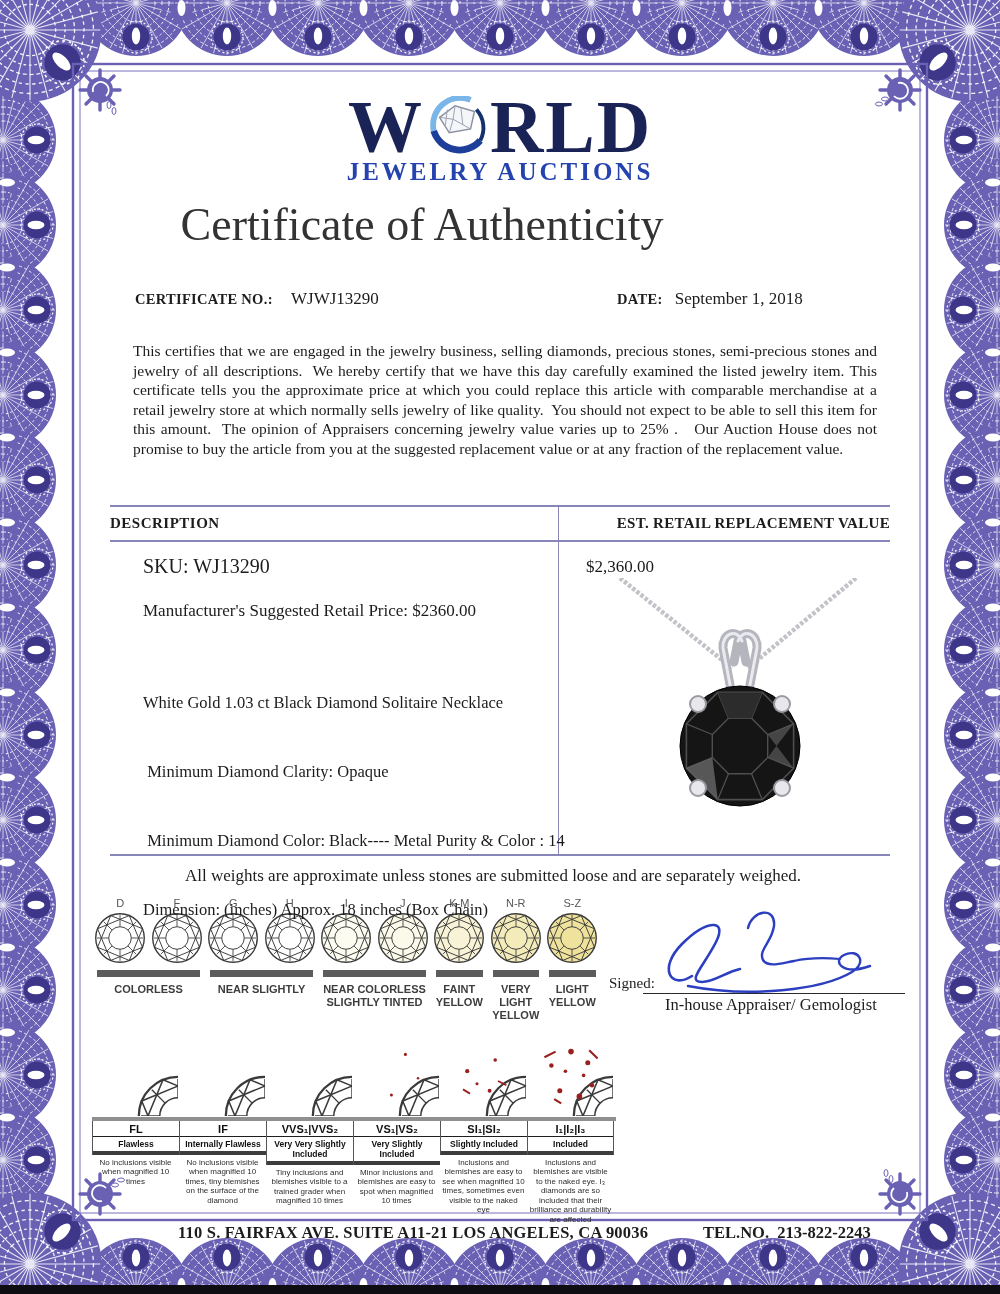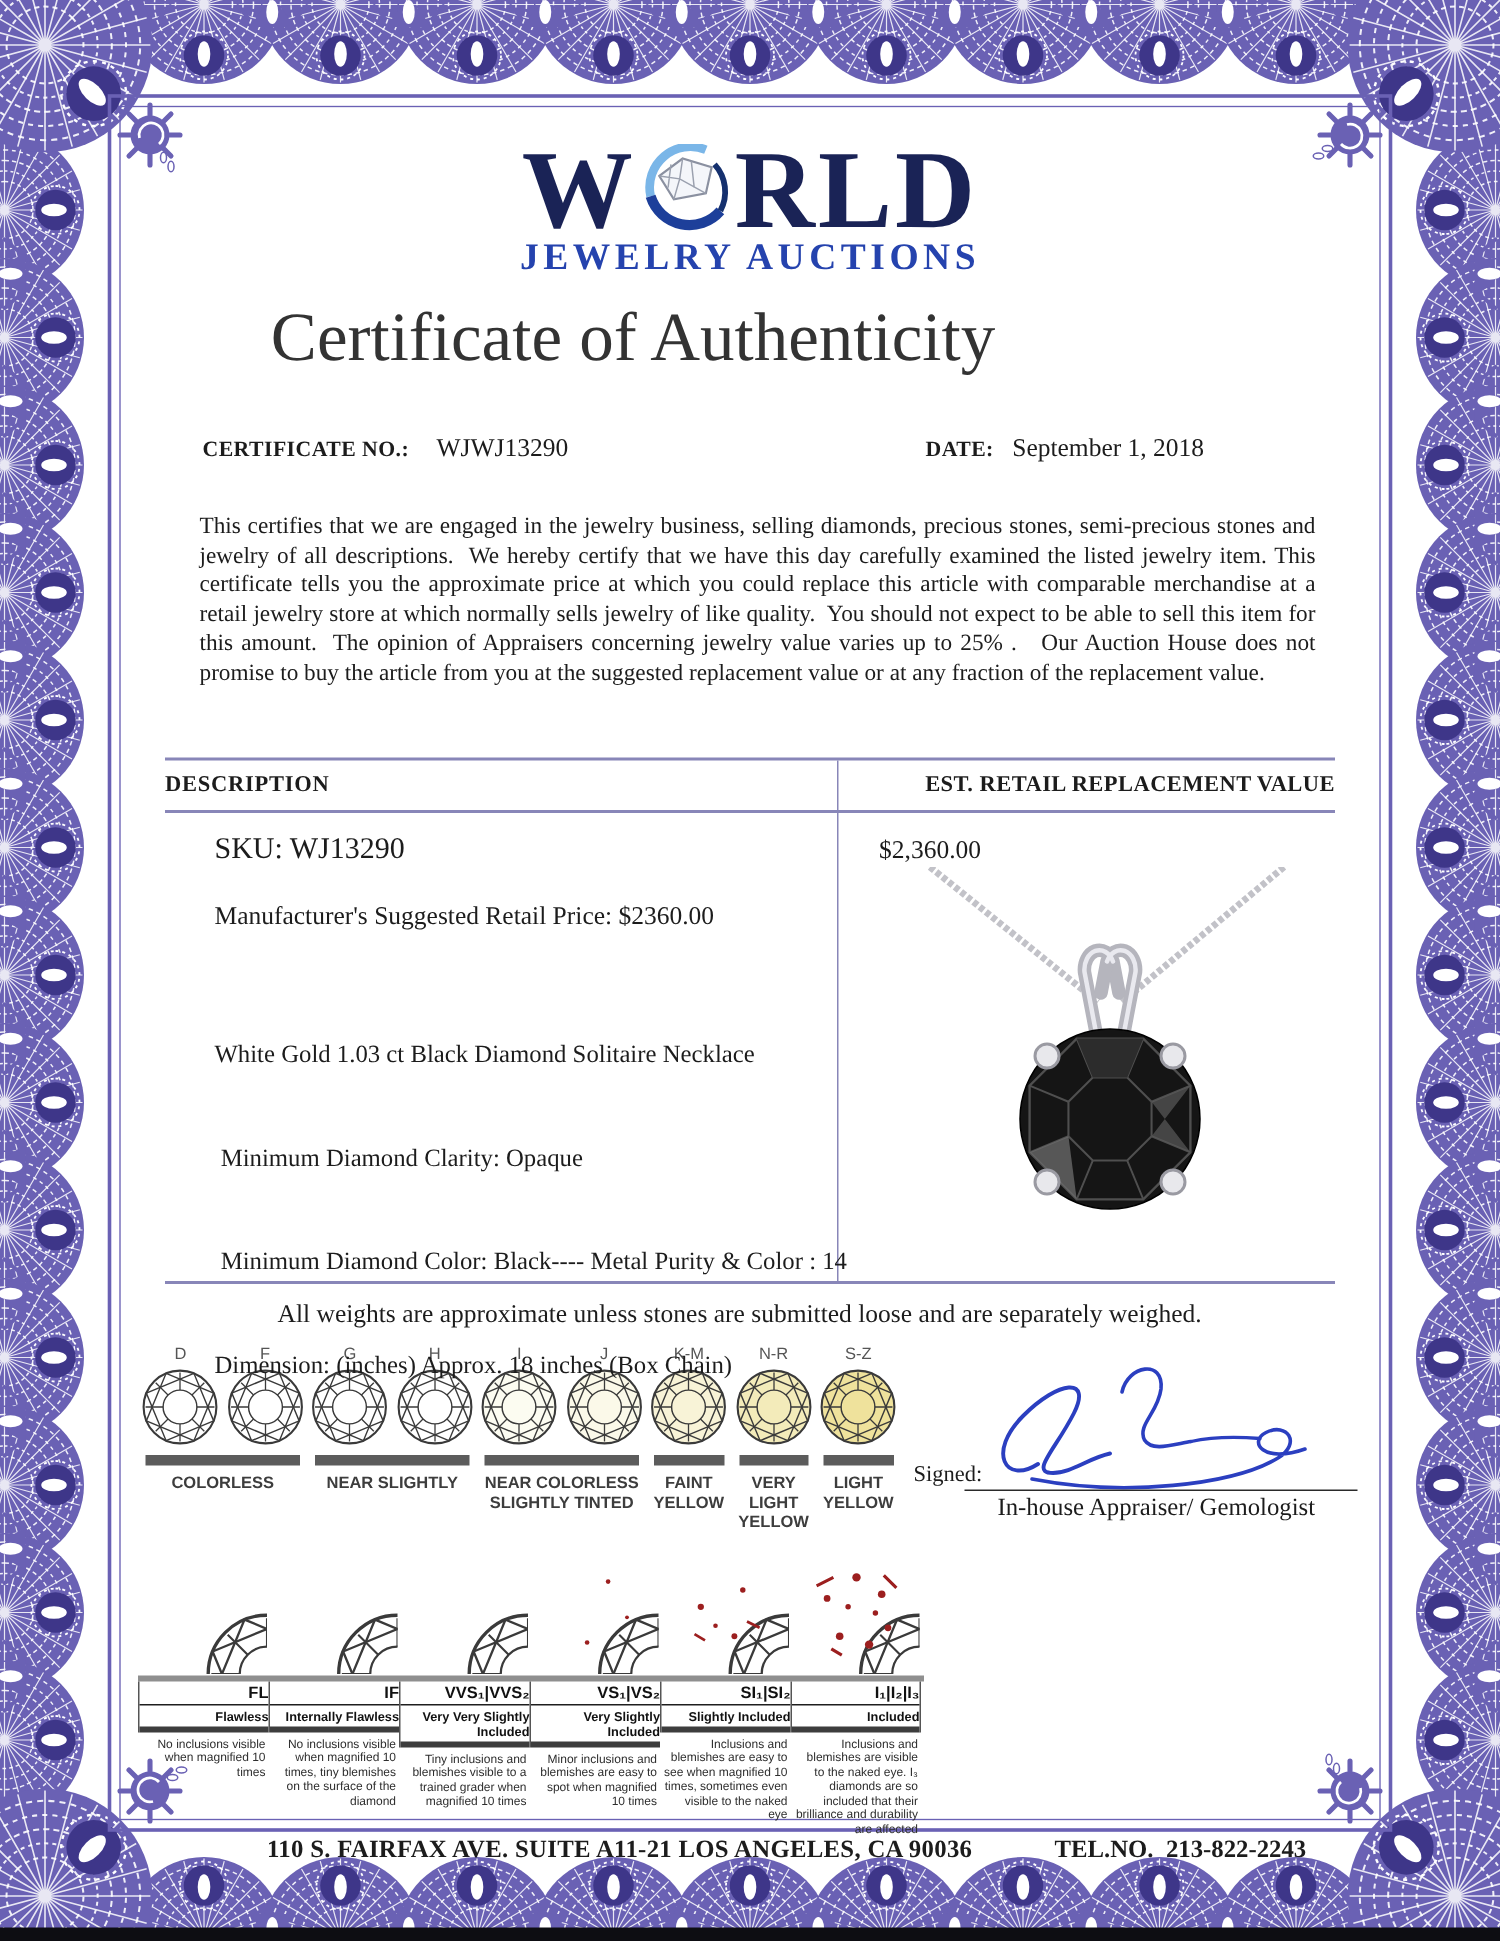--- a/index.html
+++ b/index.html
@@ -51,21 +51,21 @@
   .signed-label{top:975px;left:609px;font-size:15px;}
   .sig-line{top:993px;left:643px;width:262px;border-top:1.5px solid #2a2a2a;}
   .sig-role{top:995px;left:665px;font-size:16.5px;}
   .sig-svg{top:898px;left:630px;}
   
   .clscale{top:1032px;left:92px;width:524px;font-family:"Liberation Sans",sans-serif;}
   .cl-gems{display:grid;grid-template-columns:repeat(6,87px);}
   .cl-gems svg{margin:0 auto;}
   .cl-baseline{height:3.5px;background:#8f8f8f;margin-top:1px;}
   .cl-cols{display:grid;grid-template-columns:repeat(6,87px);}
-  .cl-col{text-align:right;}
+  .cl-col{text-align:center;}
   .cl-head{border-left:1px solid #555;}
   .cl-col:last-child .cl-head{border-right:1px solid #555;}
   .cl-grade{font-size:11px;font-weight:700;color:#111;padding:2px 0 1px;border-bottom:1.5px solid #1e1e1e;}
   .cl-name{font-size:8.5px;font-weight:700;color:#111;padding:2px 0;border-bottom:4px solid #3d3d3d;}
   .cl-desc{font-size:8px;color:#2e2e2e;line-height:9.5px;padding:3px 2px 0;}
   
   .footer-addr{top:1223px;left:178px;font-size:16.5px;font-weight:700;letter-spacing:.2px;}
   .footer-tel{top:1223px;left:703px;font-size:16.5px;font-weight:700;white-space:pre;}
 </style>
 </head>

